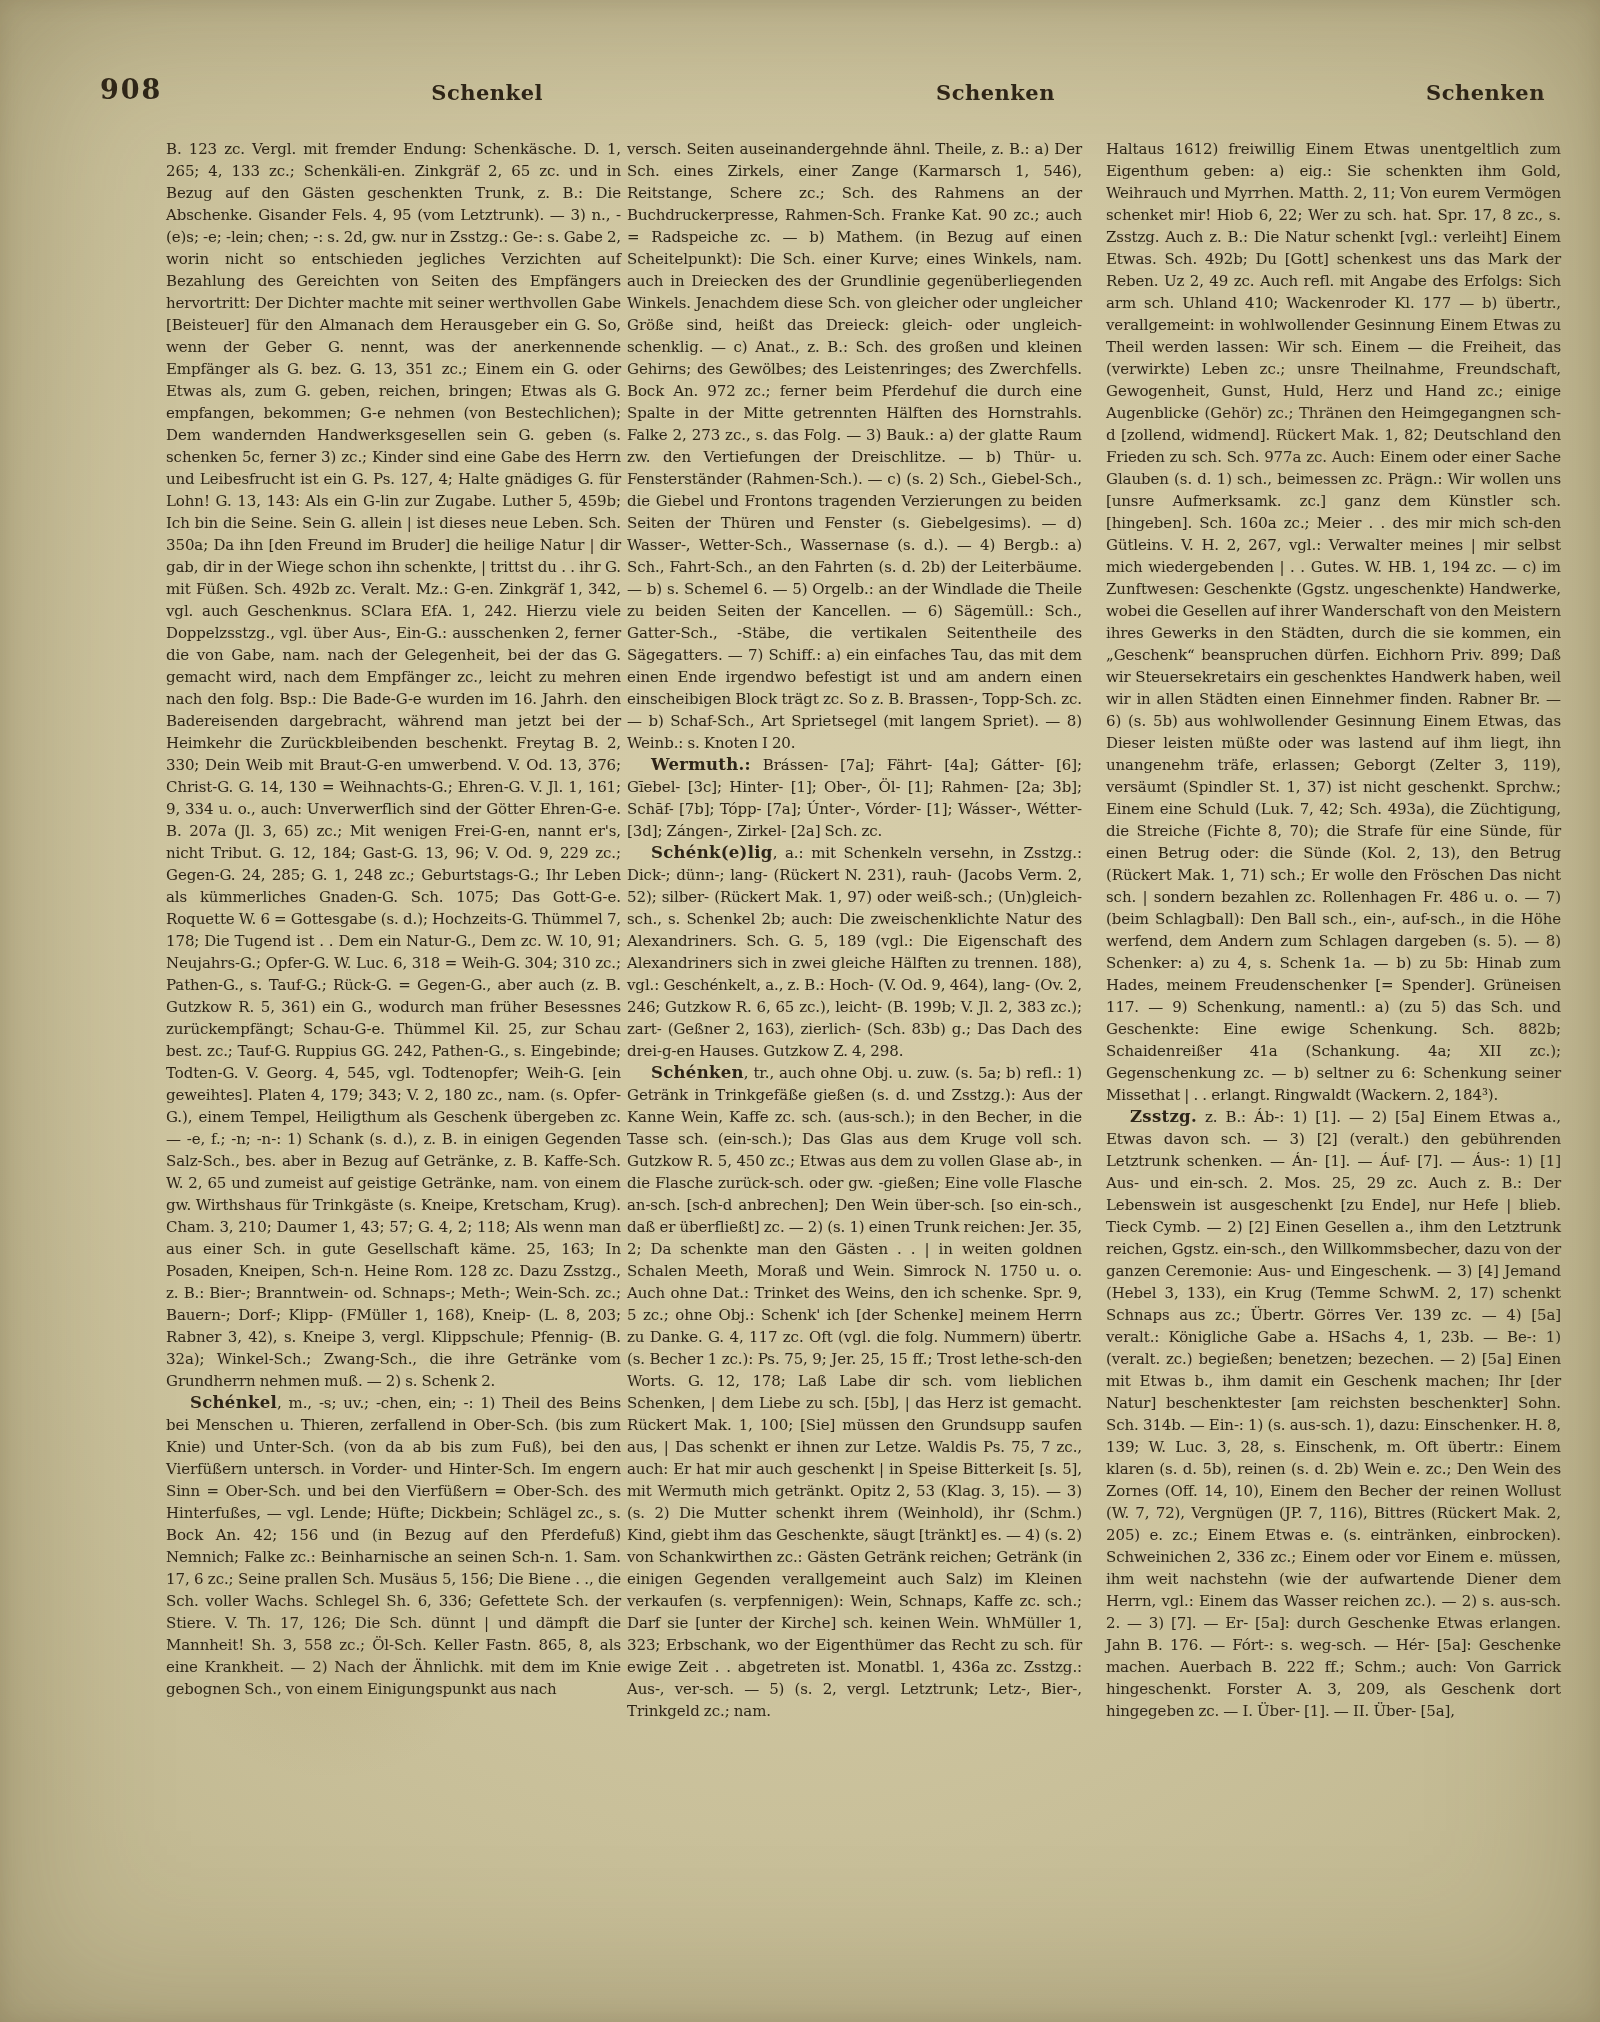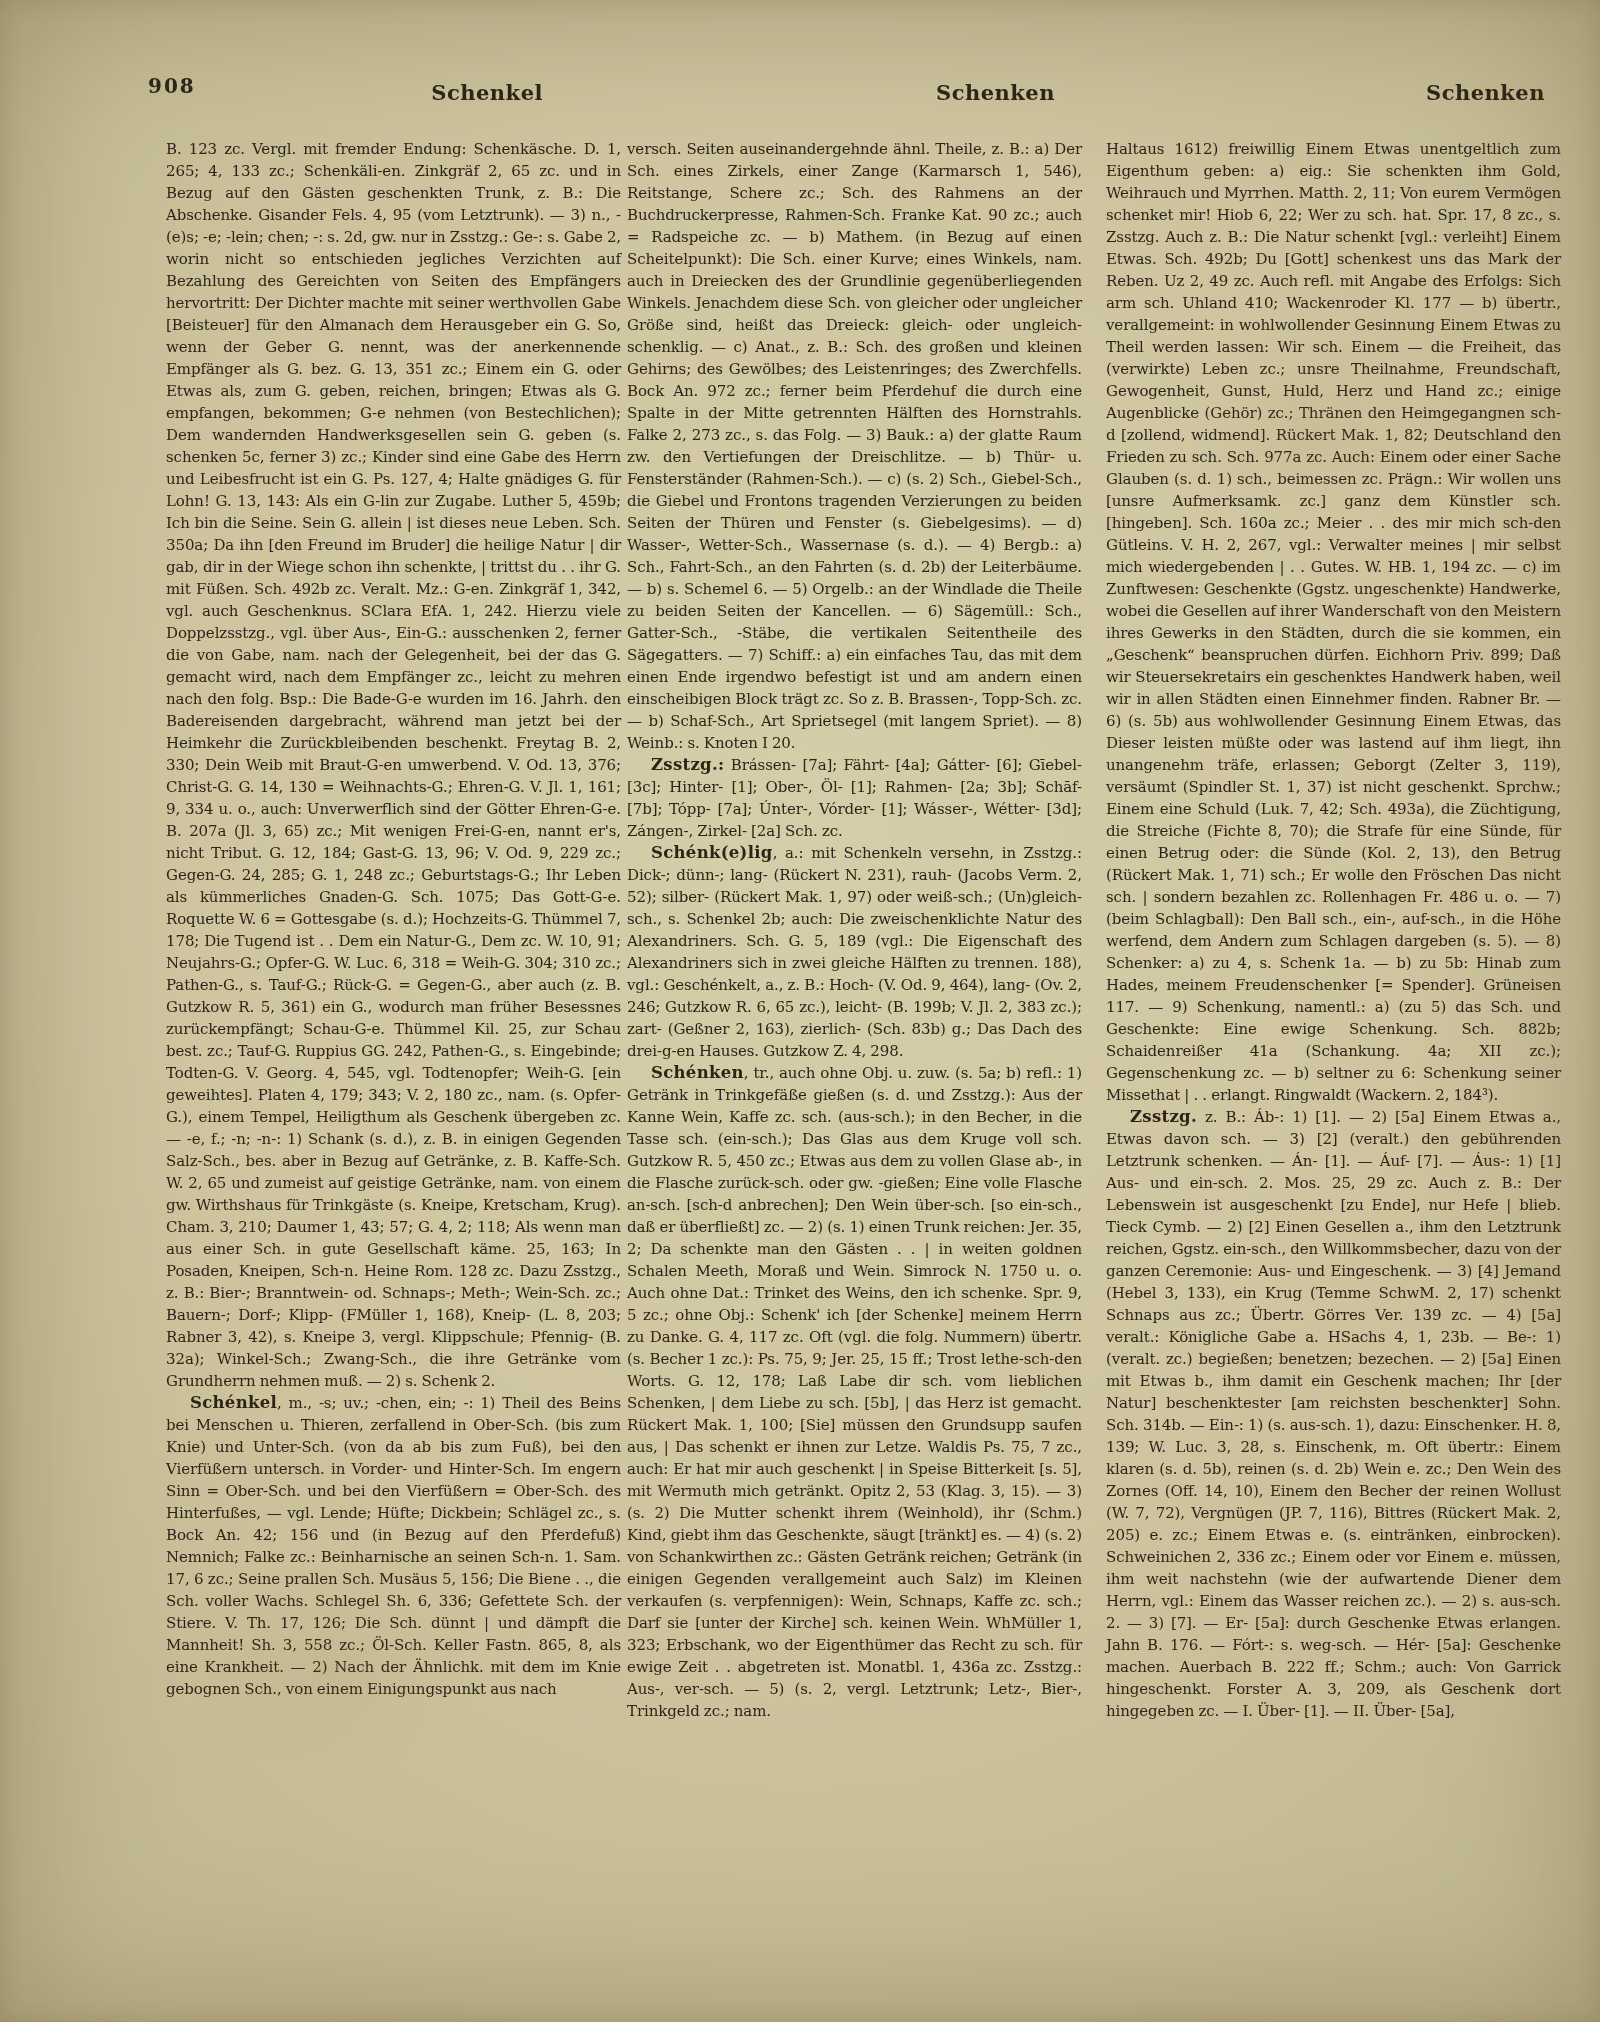--- a/index.html
+++ b/index.html
@@ -10,21 +10,21 @@
     font-family:"DejaVu Serif", serif;
     color:#2d2417;
   }
   .vignette{position:absolute;inset:0;pointer-events:none;
     box-shadow:inset 0 0 160px rgba(92,80,46,.38), inset 0 0 22px rgba(92,80,46,.18);}
   .stain{position:absolute;border-radius:50%;pointer-events:none;}
   .stain.s1{left:1180px;top:330px;width:260px;height:200px;
     background:radial-gradient(closest-side, rgba(150,120,70,.10), rgba(150,120,70,0));}
   .stain.s2{left:180px;top:1560px;width:300px;height:220px;
     background:radial-gradient(closest-side, rgba(140,110,60,.08), rgba(140,110,60,0));}
-  .pagenum{position:absolute;left:100px;top:74px;font-size:20px;font-weight:bold;letter-spacing:2px;margin-left:48px;}
+  .pagenum{position:absolute;left:100px;top:74px;font-size:27px;font-weight:bold;letter-spacing:2px;}
   .runhead{position:absolute;top:80px;width:455px;text-align:right;
     font-size:21px;font-weight:bold;letter-spacing:.5px;}
   .rh1{left:88px;}  .rh2{left:600px;}  .rh3{left:1090px;}
   .col{position:absolute;top:138px;width:455px;text-align:justify;
     font-size:15px;line-height:22px;letter-spacing:-.1px;word-spacing:-.5px;hyphens:none;}
   .c1{left:118px;margin-left:48px;} .c2{left:619px;margin-left:8px;} .c3{left:1106px;}
   .para{margin:0;}
   .para.entry{text-indent:24px;}
   .lead{font-weight:bold;font-size:16.5px;letter-spacing:.3px;}
 </style>
@@ -36,21 +36,21 @@
 <div class="runhead rh2">Schenken</div>
 <div class="runhead rh3">Schenken</div>
 
 <div class="col c1">
   <p class="para">B. 123 zc. Vergl. mit fremder Endung: Schenkäsche. D. 1, 265; 4, 133 zc.; Schenkäli-en. Zinkgräf 2, 65 zc. und in Bezug auf den Gästen geschenkten Trunk, z. B.: Die Abschenke. Gisander Fels. 4, 95 (vom Letztrunk). — 3) n., -(e)s; -e; -lein; chen; -: s. 2d, gw. nur in Zsstzg.: Ge-: s. Gabe 2, worin nicht so entschieden jegliches Verzichten auf Bezahlung des Gereichten von Seiten des Empfängers hervortritt: Der Dichter machte mit seiner werthvollen Gabe [Beisteuer] für den Almanach dem Herausgeber ein G. So, wenn der Geber G. nennt, was der anerkennende Empfänger als G. bez. G. 13, 351 zc.; Einem ein G. oder Etwas als, zum G. geben, reichen, bringen; Etwas als G. empfangen, bekommen; G-e nehmen (von Bestechlichen); Dem wandernden Handwerksgesellen sein G. geben (s. schenken 5c, ferner 3) zc.; Kinder sind eine Gabe des Herrn und Leibesfrucht ist ein G. Ps. 127, 4; Halte gnädiges G. für Lohn! G. 13, 143: Als ein G-lin zur Zugabe. Luther 5, 459b; Ich bin die Seine. Sein G. allein | ist dieses neue Leben. Sch. 350a; Da ihn [den Freund im Bruder] die heilige Natur | dir gab, dir in der Wiege schon ihn schenkte, | trittst du . . ihr G. mit Füßen. Sch. 492b zc. Veralt. Mz.: G-en. Zinkgräf 1, 342, vgl. auch Geschenknus. SClara EfA. 1, 242. Hierzu viele Doppelzsstzg., vgl. über Aus-, Ein-G.: ausschenken 2, ferner die von Gabe, nam. nach der Gelegenheit, bei der das G. gemacht wird, nach dem Empfänger zc., leicht zu mehren nach den folg. Bsp.: Die Bade-G-e wurden im 16. Jahrh. den Badereisenden dargebracht, während man jetzt bei der Heimkehr die Zurückbleibenden beschenkt. Freytag B. 2, 330; Dein Weib mit Braut-G-en umwerbend. V. Od. 13, 376; Christ-G. G. 14, 130 = Weihnachts-G.; Ehren-G. V. Jl. 1, 161; 9, 334 u. o., auch: Unverwerflich sind der Götter Ehren-G-e. B. 207a (Jl. 3, 65) zc.; Mit wenigen Frei-G-en, nannt er's, nicht Tribut. G. 12, 184; Gast-G. 13, 96; V. Od. 9, 229 zc.; Gegen-G. 24, 285; G. 1, 248 zc.; Geburtstags-G.; Ihr Leben als kümmerliches Gnaden-G. Sch. 1075; Das Gott-G-e. Roquette W. 6 = Gottesgabe (s. d.); Hochzeits-G. Thümmel 7, 178; Die Tugend ist . . Dem ein Natur-G., Dem zc. W. 10, 91; Neujahrs-G.; Opfer-G. W. Luc. 6, 318 = Weih-G. 304; 310 zc.; Pathen-G., s. Tauf-G.; Rück-G. = Gegen-G., aber auch (z. B. Gutzkow R. 5, 361) ein G., wodurch man früher Besessnes zurückempfängt; Schau-G-e. Thümmel Kil. 25, zur Schau best. zc.; Tauf-G. Ruppius GG. 242, Pathen-G., s. Eingebinde; Todten-G. V. Georg. 4, 545, vgl. Todtenopfer; Weih-G. [ein geweihtes]. Platen 4, 179; 343; V. 2, 180 zc., nam. (s. Opfer-G.), einem Tempel, Heiligthum als Geschenk übergeben zc. — -e, f.; -n; -n-: 1) Schank (s. d.), z. B. in einigen Gegenden Salz-Sch., bes. aber in Bezug auf Getränke, z. B. Kaffe-Sch. W. 2, 65 und zumeist auf geistige Getränke, nam. von einem gw. Wirthshaus für Trinkgäste (s. Kneipe, Kretscham, Krug). Cham. 3, 210; Daumer 1, 43; 57; G. 4, 2; 118; Als wenn man aus einer Sch. in gute Gesellschaft käme. 25, 163; In Posaden, Kneipen, Sch-n. Heine Rom. 128 zc. Dazu Zsstzg., z. B.: Bier-; Branntwein- od. Schnaps-; Meth-; Wein-Sch. zc.; Bauern-; Dorf-; Klipp- (FMüller 1, 168), Kneip- (L. 8, 203; Rabner 3, 42), s. Kneipe 3, vergl. Klippschule; Pfennig- (B. 32a); Winkel-Sch.; Zwang-Sch., die ihre Getränke vom Grundherrn nehmen muß. — 2) s. Schenk 2.</p>
   <p class="para entry"><span class="lead">Schénkel</span><span>, m., -s; uv.; -chen, ein; -: 1) Theil des Beins bei Menschen u. Thieren, zerfallend in Ober-Sch. (bis zum Knie) und Unter-Sch. (von da ab bis zum Fuß), bei den Vierfüßern untersch. in Vorder- und Hinter-Sch. Im engern Sinn = Ober-Sch. und bei den Vierfüßern = Ober-Sch. des Hinterfußes, — vgl. Lende; Hüfte; Dickbein; Schlägel zc., s. Bock An. 42; 156 und (in Bezug auf den Pferdefuß) Nemnich; Falke zc.: Beinharnische an seinen Sch-n. 1. Sam. 17, 6 zc.; Seine prallen Sch. Musäus 5, 156; Die Biene . ., die Sch. voller Wachs. Schlegel Sh. 6, 336; Gefettete Sch. der Stiere. V. Th. 17, 126; Die Sch. dünnt | und dämpft die Mannheit! Sh. 3, 558 zc.; Öl-Sch. Keller Fastn. 865, 8, als eine Krankheit. — 2) Nach der Ähnlichk. mit dem im Knie gebognen Sch., von einem Einigungspunkt aus nach</span></p>
 </div>
 
 <div class="col c2">
   <p class="para">versch. Seiten auseinandergehnde ähnl. Theile, z. B.: a) Der Sch. eines Zirkels, einer Zange (Karmarsch 1, 546), Reitstange, Schere zc.; Sch. des Rahmens an der Buchdruckerpresse, Rahmen-Sch. Franke Kat. 90 zc.; auch = Radspeiche zc. — b) Mathem. (in Bezug auf einen Scheitelpunkt): Die Sch. einer Kurve; eines Winkels, nam. auch in Dreiecken des der Grundlinie gegenüberliegenden Winkels. Jenachdem diese Sch. von gleicher oder ungleicher Größe sind, heißt das Dreieck: gleich- oder ungleich-schenklig. — c) Anat., z. B.: Sch. des großen und kleinen Gehirns; des Gewölbes; des Leistenringes; des Zwerchfells. Bock An. 972 zc.; ferner beim Pferdehuf die durch eine Spalte in der Mitte getrennten Hälften des Hornstrahls. Falke 2, 273 zc., s. das Folg. — 3) Bauk.: a) der glatte Raum zw. den Vertiefungen der Dreischlitze. — b) Thür- u. Fensterständer (Rahmen-Sch.). — c) (s. 2) Sch., Giebel-Sch., die Giebel und Frontons tragenden Verzierungen zu beiden Seiten der Thüren und Fenster (s. Giebelgesims). — d) Wasser-, Wetter-Sch., Wassernase (s. d.). — 4) Bergb.: a) Sch., Fahrt-Sch., an den Fahrten (s. d. 2b) der Leiterbäume. — b) s. Schemel 6. — 5) Orgelb.: an der Windlade die Theile zu beiden Seiten der Kancellen. — 6) Sägemüll.: Sch., Gatter-Sch., -Stäbe, die vertikalen Seitentheile des Sägegatters. — 7) Schiff.: a) ein einfaches Tau, das mit dem einen Ende irgendwo befestigt ist und am andern einen einscheibigen Block trägt zc. So z. B. Brassen-, Topp-Sch. zc. — b) Schaf-Sch., Art Sprietsegel (mit langem Spriet). — 8) Weinb.: s. Knoten I 20.</p>
-  <p class="para entry"><span class="lead">Zsstzg.:</span><span> Brássen- [7a]; Fährt- [4a]; Gátter- [6]; Gīebel- [3c]; Hinter- [1]; Ober-, Öl- [1]; Rahmen- [2a; 3b]; Schāf- [7b]; Tópp- [7a]; Únter-, Vórder- [1]; Wásser-, Wétter- [3d]; Zángen-, Zirkel- [2a] Sch. zc.</span></p>
+  <p class="para entry"><span class="lead">Wermuth.:</span><span> Brássen- [7a]; Fährt- [4a]; Gátter- [6]; Gīebel- [3c]; Hinter- [1]; Ober-, Öl- [1]; Rahmen- [2a; 3b]; Schāf- [7b]; Tópp- [7a]; Únter-, Vórder- [1]; Wásser-, Wétter- [3d]; Zángen-, Zirkel- [2a] Sch. zc.</span></p>
   <p class="para entry"><span class="lead">Schénk(e)lig</span><span>, a.: mit Schenkeln versehn, in Zsstzg.: Dick-; dünn-; lang- (Rückert N. 231), rauh- (Jacobs Verm. 2, 52); silber- (Rückert Mak. 1, 97) oder weiß-sch.; (Un)gleich-sch., s. Schenkel 2b; auch: Die zweischenklichte Natur des Alexandriners. Sch. G. 5, 189 (vgl.: Die Eigenschaft des Alexandriners sich in zwei gleiche Hälften zu trennen. 188), vgl.: Geschénkelt, a., z. B.: Hoch- (V. Od. 9, 464), lang- (Ov. 2, 246; Gutzkow R. 6, 65 zc.), leicht- (B. 199b; V. Jl. 2, 383 zc.); zart- (Geßner 2, 163), zierlich- (Sch. 83b) g.; Das Dach des drei-g-en Hauses. Gutzkow Z. 4, 298.</span></p>
   <p class="para entry"><span class="lead">Schénken</span><span>, tr., auch ohne Obj. u. zuw. (s. 5a; b) refl.: 1) Getränk in Trinkgefäße gießen (s. d. und Zsstzg.): Aus der Kanne Wein, Kaffe zc. sch. (aus-sch.); in den Becher, in die Tasse sch. (ein-sch.); Das Glas aus dem Kruge voll sch. Gutzkow R. 5, 450 zc.; Etwas aus dem zu vollen Glase ab-, in die Flasche zurück-sch. oder gw. -gießen; Eine volle Flasche an-sch. [sch-d anbrechen]; Den Wein über-sch. [so ein-sch., daß er überfließt] zc. — 2) (s. 1) einen Trunk reichen: Jer. 35, 2; Da schenkte man den Gästen . . | in weiten goldnen Schalen Meeth, Moraß und Wein. Simrock N. 1750 u. o. Auch ohne Dat.: Trinket des Weins, den ich schenke. Spr. 9, 5 zc.; ohne Obj.: Schenk' ich [der Schenke] meinem Herrn zu Danke. G. 4, 117 zc. Oft (vgl. die folg. Nummern) übertr. (s. Becher 1 zc.): Ps. 75, 9; Jer. 25, 15 ff.; Trost lethe-sch-den Worts. G. 12, 178; Laß Labe dir sch. vom lieblichen Schenken, | dem Liebe zu sch. [5b], | das Herz ist gemacht. Rückert Mak. 1, 100; [Sie] müssen den Grundsupp saufen aus, | Das schenkt er ihnen zur Letze. Waldis Ps. 75, 7 zc., auch: Er hat mir auch geschenkt | in Speise Bitterkeit [s. 5], mit Wermuth mich getränkt. Opitz 2, 53 (Klag. 3, 15). — 3) (s. 2) Die Mutter schenkt ihrem (Weinhold), ihr (Schm.) Kind, giebt ihm das Geschenkte, säugt [tränkt] es. — 4) (s. 2) von Schankwirthen zc.: Gästen Getränk reichen; Getränk (in einigen Gegenden verallgemeint auch Salz) im Kleinen verkaufen (s. verpfennigen): Wein, Schnaps, Kaffe zc. sch.; Darf sie [unter der Kirche] sch. keinen Wein. WhMüller 1, 323; Erbschank, wo der Eigenthümer das Recht zu sch. für ewige Zeit . . abgetreten ist. Monatbl. 1, 436a zc. Zsstzg.: Aus-, ver-sch. — 5) (s. 2, vergl. Letztrunk; Letz-, Bier-, Trinkgeld zc.; nam.</span></p>
 </div>
 
 <div class="col c3">
   <p class="para">Haltaus 1612) freiwillig Einem Etwas unentgeltlich zum Eigenthum geben: a) eig.: Sie schenkten ihm Gold, Weihrauch und Myrrhen. Matth. 2, 11; Von eurem Vermögen schenket mir! Hiob 6, 22; Wer zu sch. hat. Spr. 17, 8 zc., s. Zsstzg. Auch z. B.: Die Natur schenkt [vgl.: verleiht] Einem Etwas. Sch. 492b; Du [Gott] schenkest uns das Mark der Reben. Uz 2, 49 zc. Auch refl. mit Angabe des Erfolgs: Sich arm sch. Uhland 410; Wackenroder Kl. 177 — b) übertr., verallgemeint: in wohlwollender Gesinnung Einem Etwas zu Theil werden lassen: Wir sch. Einem — die Freiheit, das (verwirkte) Leben zc.; unsre Theilnahme, Freundschaft, Gewogenheit, Gunst, Huld, Herz und Hand zc.; einige Augenblicke (Gehör) zc.; Thränen den Heimgegangnen sch-d [zollend, widmend]. Rückert Mak. 1, 82; Deutschland den Frieden zu sch. Sch. 977a zc. Auch: Einem oder einer Sache Glauben (s. d. 1) sch., beimessen zc. Prägn.: Wir wollen uns [unsre Aufmerksamk. zc.] ganz dem Künstler sch. [hingeben]. Sch. 160a zc.; Meier . . des mir mich sch-den Gütleins. V. H. 2, 267, vgl.: Verwalter meines | mir selbst mich wiedergebenden | . . Gutes. W. HB. 1, 194 zc. — c) im Zunftwesen: Geschenkte (Ggstz. ungeschenkte) Handwerke, wobei die Gesellen auf ihrer Wanderschaft von den Meistern ihres Gewerks in den Städten, durch die sie kommen, ein „Geschenk“ beanspruchen dürfen. Eichhorn Priv. 899; Daß wir Steuersekretairs ein geschenktes Handwerk haben, weil wir in allen Städten einen Einnehmer finden. Rabner Br. — 6) (s. 5b) aus wohlwollender Gesinnung Einem Etwas, das Dieser leisten müßte oder was lastend auf ihm liegt, ihn unangenehm träfe, erlassen; Geborgt (Zelter 3, 119), versäumt (Spindler St. 1, 37) ist nicht geschenkt. Sprchw.; Einem eine Schuld (Luk. 7, 42; Sch. 493a), die Züchtigung, die Streiche (Fichte 8, 70); die Strafe für eine Sünde, für einen Betrug oder: die Sünde (Kol. 2, 13), den Betrug (Rückert Mak. 1, 71) sch.; Er wolle den Fröschen Das nicht sch. | sondern bezahlen zc. Rollenhagen Fr. 486 u. o. — 7) (beim Schlagball): Den Ball sch., ein-, auf-sch., in die Höhe werfend, dem Andern zum Schlagen dargeben (s. 5). — 8) Schenker: a) zu 4, s. Schenk 1a. — b) zu 5b: Hinab zum Hades, meinem Freudenschenker [= Spender]. Grüneisen 117. — 9) Schenkung, namentl.: a) (zu 5) das Sch. und Geschenkte: Eine ewige Schenkung. Sch. 882b; Schaidenreißer 41a (Schankung. 4a; XII zc.); Gegenschenkung zc. — b) seltner zu 6: Schenkung seiner Missethat | . . erlangt. Ringwaldt (Wackern. 2, 184³).</p>
   <p class="para entry"><span class="lead">Zsstzg.</span><span> z. B.: Áb-: 1) [1]. — 2) [5a] Einem Etwas a., Etwas davon sch. — 3) [2] (veralt.) den gebührenden Letztrunk schenken. — Án- [1]. — Áuf- [7]. — Áus-: 1) [1] Aus- und ein-sch. 2. Mos. 25, 29 zc. Auch z. B.: Der Lebenswein ist ausgeschenkt [zu Ende], nur Hefe | blieb. Tieck Cymb. — 2) [2] Einen Gesellen a., ihm den Letztrunk reichen, Ggstz. ein-sch., den Willkommsbecher, dazu von der ganzen Ceremonie: Aus- und Eingeschenk. — 3) [4] Jemand (Hebel 3, 133), ein Krug (Temme SchwM. 2, 17) schenkt Schnaps aus zc.; Übertr. Görres Ver. 139 zc. — 4) [5a] veralt.: Königliche Gabe a. HSachs 4, 1, 23b. — Be-: 1) (veralt. zc.) begießen; benetzen; bezechen. — 2) [5a] Einen mit Etwas b., ihm damit ein Geschenk machen; Ihr [der Natur] beschenktester [am reichsten beschenkter] Sohn. Sch. 314b. — Ein-: 1) (s. aus-sch. 1), dazu: Einschenker. H. 8, 139; W. Luc. 3, 28, s. Einschenk, m. Oft übertr.: Einem klaren (s. d. 5b), reinen (s. d. 2b) Wein e. zc.; Den Wein des Zornes (Off. 14, 10), Einem den Becher der reinen Wollust (W. 7, 72), Vergnügen (JP. 7, 116), Bittres (Rückert Mak. 2, 205) e. zc.; Einem Etwas e. (s. eintränken, einbrocken). Schweinichen 2, 336 zc.; Einem oder vor Einem e. müssen, ihm weit nachstehn (wie der aufwartende Diener dem Herrn, vgl.: Einem das Wasser reichen zc.). — 2) s. aus-sch. 2. — 3) [7]. — Er- [5a]: durch Geschenke Etwas erlangen. Jahn B. 176. — Fórt-: s. weg-sch. — Hér- [5a]: Geschenke machen. Auerbach B. 222 ff.; Schm.; auch: Von Garrick hingeschenkt. Forster A. 3, 209, als Geschenk dort hingegeben zc. — I. Über- [1]. — II. Über- [5a],</span></p>
 </div>
 
 <div class="stain s1"></div>

